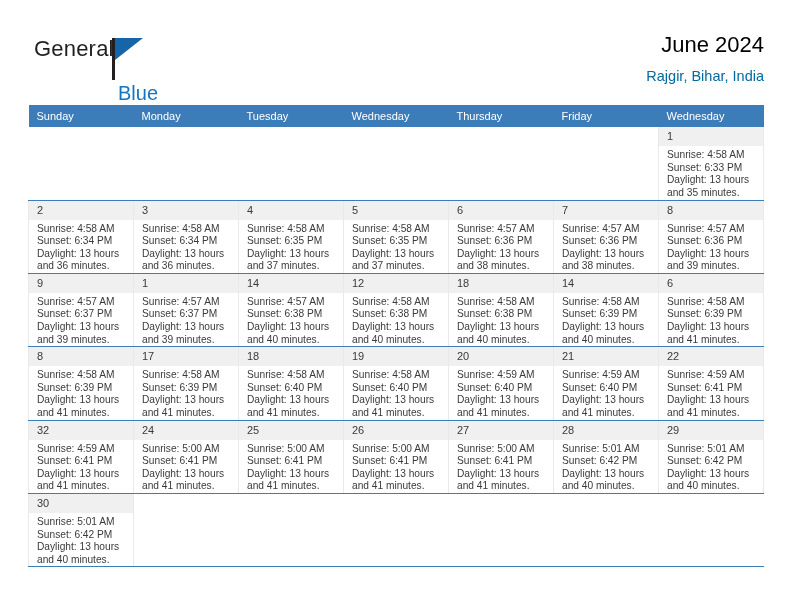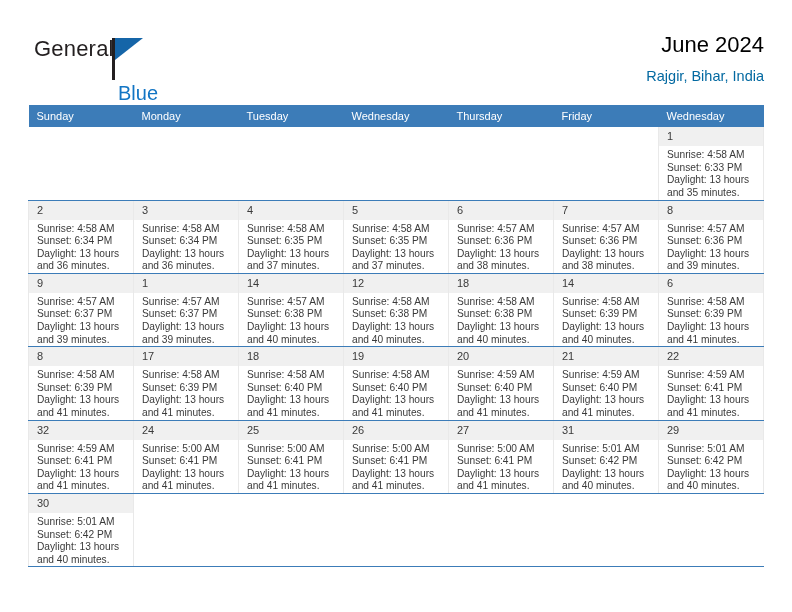--- a/index.html
+++ b/index.html
@@ -453,21 +453,21 @@
           <td>
             <span class="daynum">27</span>
             <div class="cellinfo">
               <div>Sunrise: 5:00 AM</div>
               <div>Sunset: 6:41 PM</div>
               <div>Daylight: 13 hours</div>
               <div>and 41 minutes.</div>
             </div>
           </td>
           <td>
-            <span class="daynum">31</span>
+            <span class="daynum">28</span>
             <div class="cellinfo">
               <div>Sunrise: 5:01 AM</div>
               <div>Sunset: 6:42 PM</div>
               <div>Daylight: 13 hours</div>
               <div>and 40 minutes.</div>
             </div>
           </td>
           <td>
             <span class="daynum">29</span>
             <div class="cellinfo">

